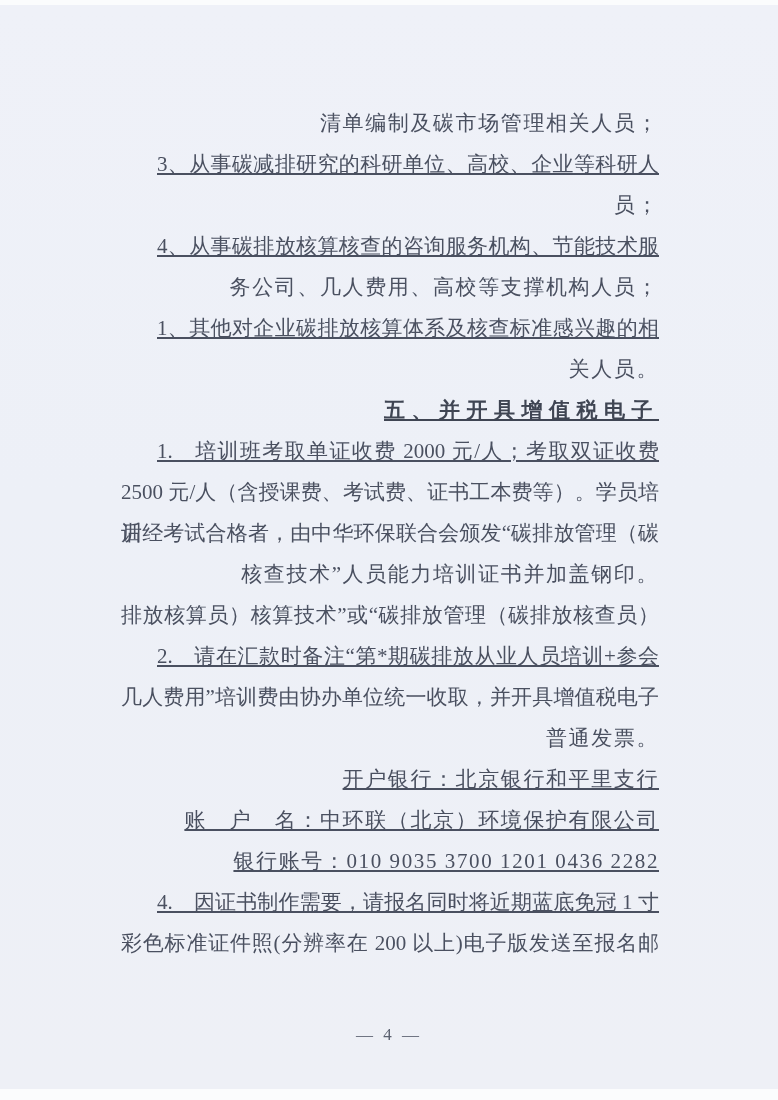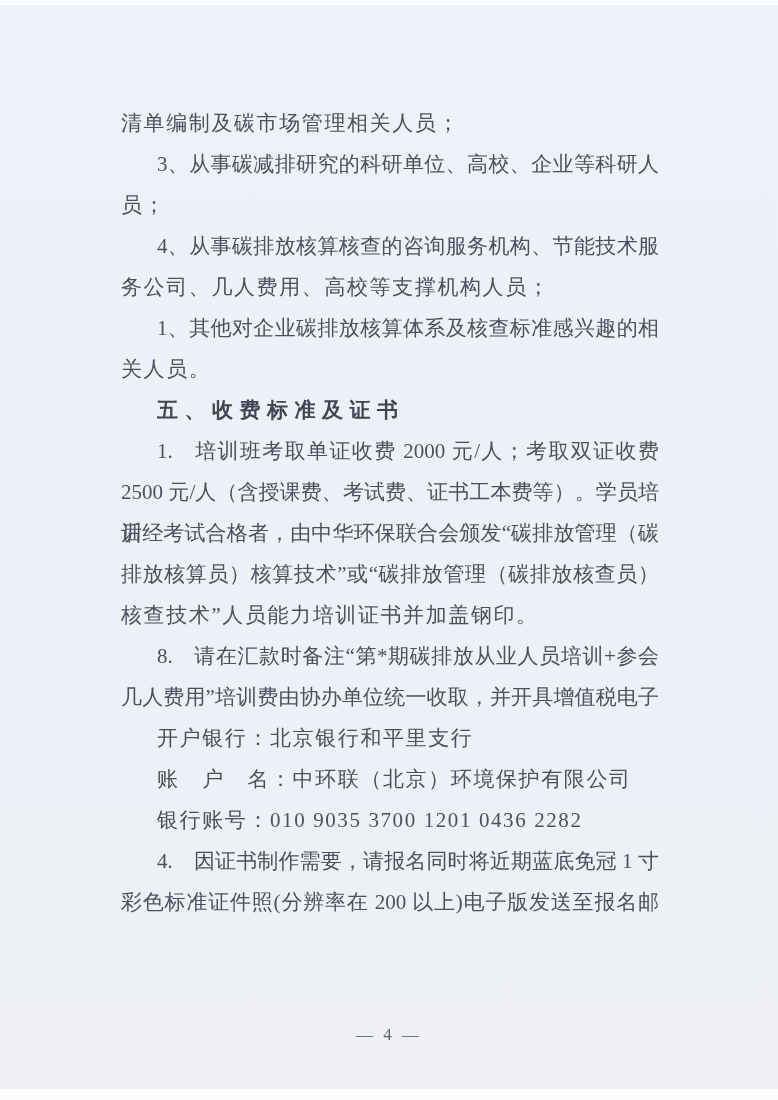--- a/index.html
+++ b/index.html
@@ -27,31 +27,32 @@
     left: 121px;
     top: 98px;
     width: 538px;
     font-size: 21px;
     color: #4a5060;
   }
   .line {
     height: 41px;
     line-height: 41px;
     letter-spacing: 1.6px;
-    text-align: left;
+    text-align: right;
     overflow: visible;
   }
   .line.justify {
     text-align: justify;
     text-align-last: justify;
     text-justify: inter-character;
     letter-spacing: normal;
   }
   .line.indent {
     text-indent: 36px;
+    text-decoration: underline;
   }
   .line.heading {
     font-weight: bold;
     letter-spacing: 6.5px;
     color: #3f4553;
   }
   .page-number {
     position: absolute;
     left: 0;
     right: 0;
@@ -69,28 +70,29 @@
 
 <div class="scan-page">
   <div class="doc-body" id="doc-body">
       <div class="line">清单编制及碳市场管理相关人员；</div>
       <div class="line indent justify">3、从事碳减排研究的科研单位、高校、企业等科研人</div>
       <div class="line">员；</div>
       <div class="line indent justify">4、从事碳排放核算核查的咨询服务机构、节能技术服</div>
       <div class="line">务公司、几人费用、高校等支撑机构人员；</div>
       <div class="line indent justify">1、其他对企业碳排放核算体系及核查标准感兴趣的相</div>
       <div class="line">关人员。</div>
-      <div class="line indent heading">五、收费标准及证书</div>
+      <div class="line indent heading">五、并开具增值税电子</div>
       <div class="line indent justify">1. 培训班考取单证收费 2000 元/人；考取双证收费</div>
       <div class="line justify">2500 元/人（含授课费、考试费、证书工本费等）。学员培训</div>
       <div class="line justify">后经考试合格者，由中华环保联合会颁发“碳排放管理（碳</div>
+      <div class="line">核查技术”人员能力培训证书并加盖钢印。</div>
       <div class="line justify">排放核算员）核算技术”或“碳排放管理（碳排放核查员）</div>
-      <div class="line">核查技术”人员能力培训证书并加盖钢印。</div>
-      <div class="line indent justify">8. 请在汇款时备注“第*期碳排放从业人员培训+参会</div>
+      <div class="line indent justify">2. 请在汇款时备注“第*期碳排放从业人员培训+参会</div>
       <div class="line justify">几人费用”培训费由协办单位统一收取，并开具增值税电子</div>
+      <div class="line">普通发票。</div>
       <div class="line indent">开户银行：北京银行和平里支行</div>
       <div class="line indent">账 户 名：中环联（北京）环境保护有限公司</div>
       <div class="line indent">银行账号：010 9035 3700 1201 0436 2282</div>
       <div class="line indent justify">4. 因证书制作需要，请报名同时将近期蓝底免冠 1 寸</div>
       <div class="line justify">彩色标准证件照(分辨率在 200 以上)电子版发送至报名邮</div>
     </div>
   <div class="page-number">— 4 —</div>
 </div>
 
 </body></html>

